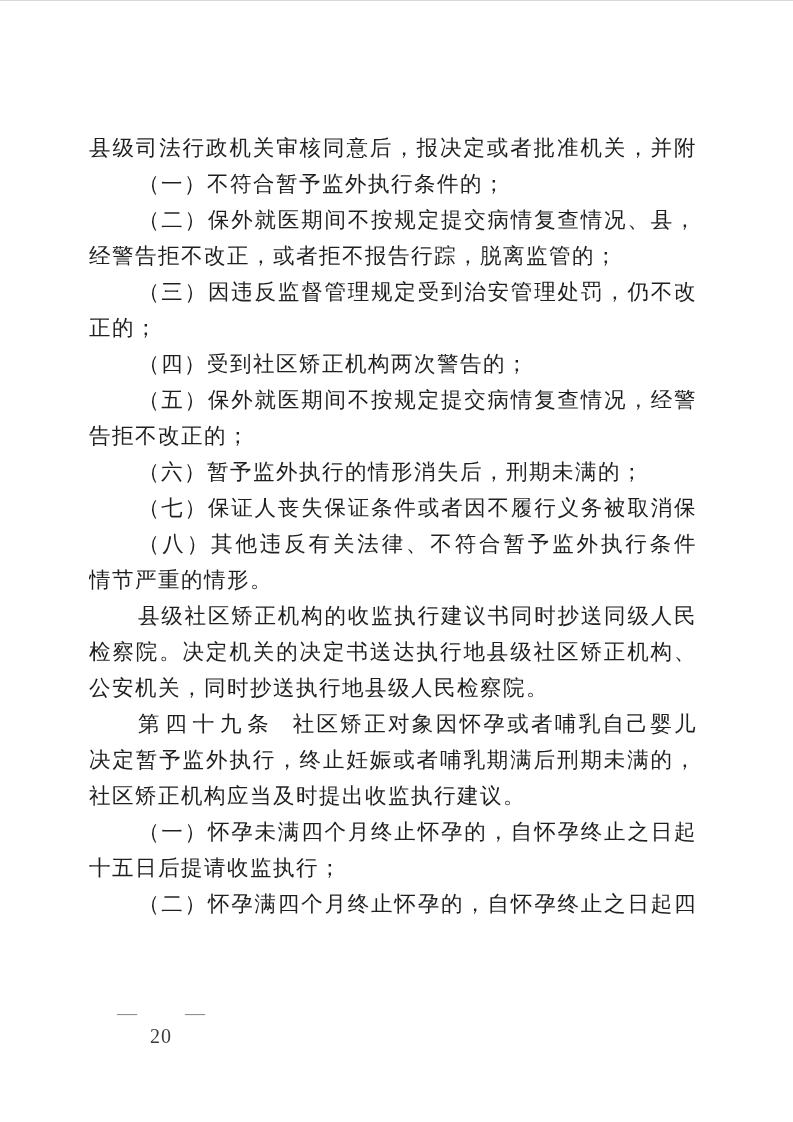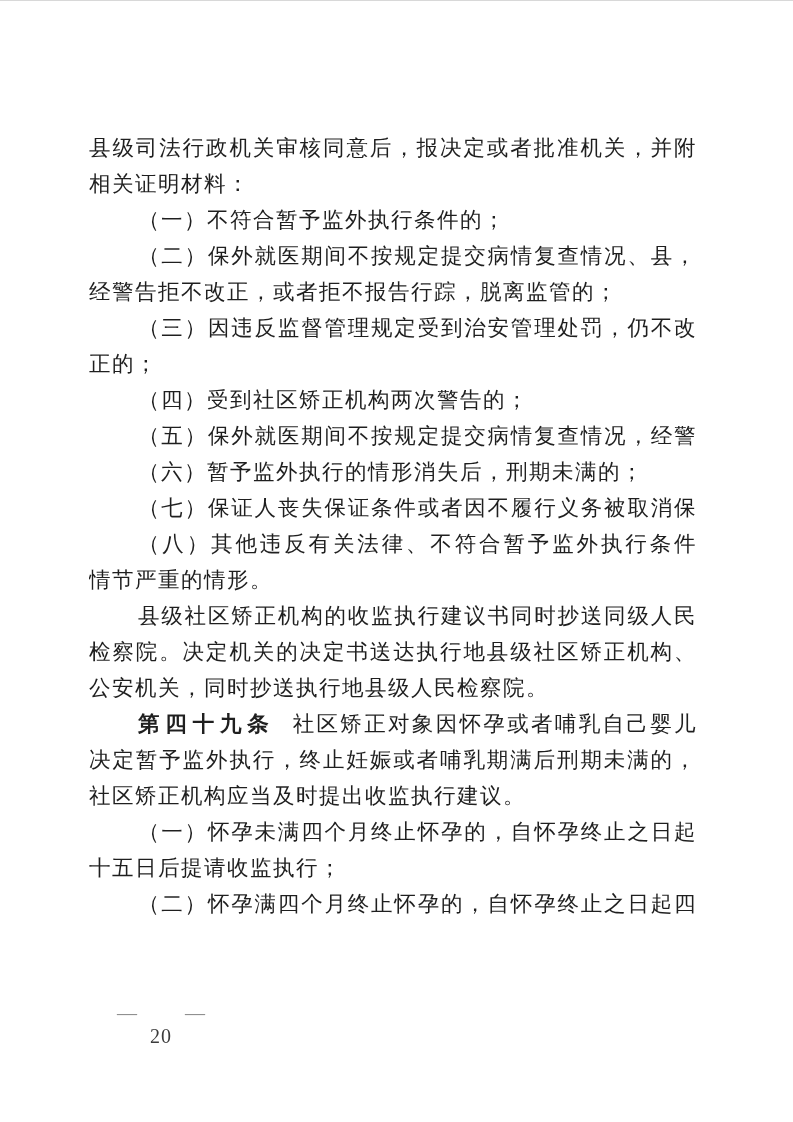--- a/index.html
+++ b/index.html
@@ -35,21 +35,21 @@
     letter-spacing: 1.5px;
     text-align: justify;
     text-justify: inter-character;
     overflow: hidden;
   }
   .line.full { text-align-last: justify; }
   .line.last { text-align-last: left; }
   .line.indent { padding-left: 49px; }
   .article-no {
     font-family: "Liberation Sans", "DejaVu Sans", sans-serif;
-    font-weight: 700;
+    font-weight: 400;
     letter-spacing: 5px;
     margin-right: 18px;
   }
   .footer {
     position: absolute;
     left: 117px;
     top: 997px;
     height: 32px;
     display: flex;
     align-items: center;
@@ -67,28 +67,28 @@
     margin-top: 46px;
   }
 </style>
 </head>
 <body>
 
 <div class="page">
   <div class="scan-top-edge"></div>
   <div class="body-text">
       <div class="line full">县级司法行政机关审核同意后，报决定或者批准机关，并附</div>
-      <div class="line last">相关证明材料：</div>
       <div class="line last indent">（一）不符合暂予监外执行条件的；</div>
       <div class="line full indent">（二）保外就医期间不按规定提交病情复查情况、县，</div>
       <div class="line last">经警告拒不改正，或者拒不报告行踪，脱离监管的；</div>
       <div class="line full indent">（三）因违反监督管理规定受到治安管理处罚，仍不改</div>
       <div class="line last">正的；</div>
       <div class="line last indent">（四）受到社区矫正机构两次警告的；</div>
       <div class="line full indent">（五）保外就医期间不按规定提交病情复查情况，经警</div>
+      <div class="line last">告拒不改正的；</div>
       <div class="line last indent">（六）暂予监外执行的情形消失后，刑期未满的；</div>
       <div class="line full indent">（七）保证人丧失保证条件或者因不履行义务被取消保</div>
       <div class="line full indent">（八）其他违反有关法律、不符合暂予监外执行条件的，</div>
       <div class="line last">情节严重的情形。</div>
       <div class="line full indent">县级社区矫正机构的收监执行建议书同时抄送同级人民</div>
       <div class="line full">检察院。决定机关的决定书送达执行地县级社区矫正机构、</div>
       <div class="line last">公安机关，同时抄送执行地县级人民检察院。</div>
       <div class="line full indent"><span class="article-no">第四十九条</span><span>社区矫正对象因怀孕或者哺乳自己婴儿被</span></div>
       <div class="line full">决定暂予监外执行，终止妊娠或者哺乳期满后刑期未满的，</div>
       <div class="line last">社区矫正机构应当及时提出收监执行建议。</div>

